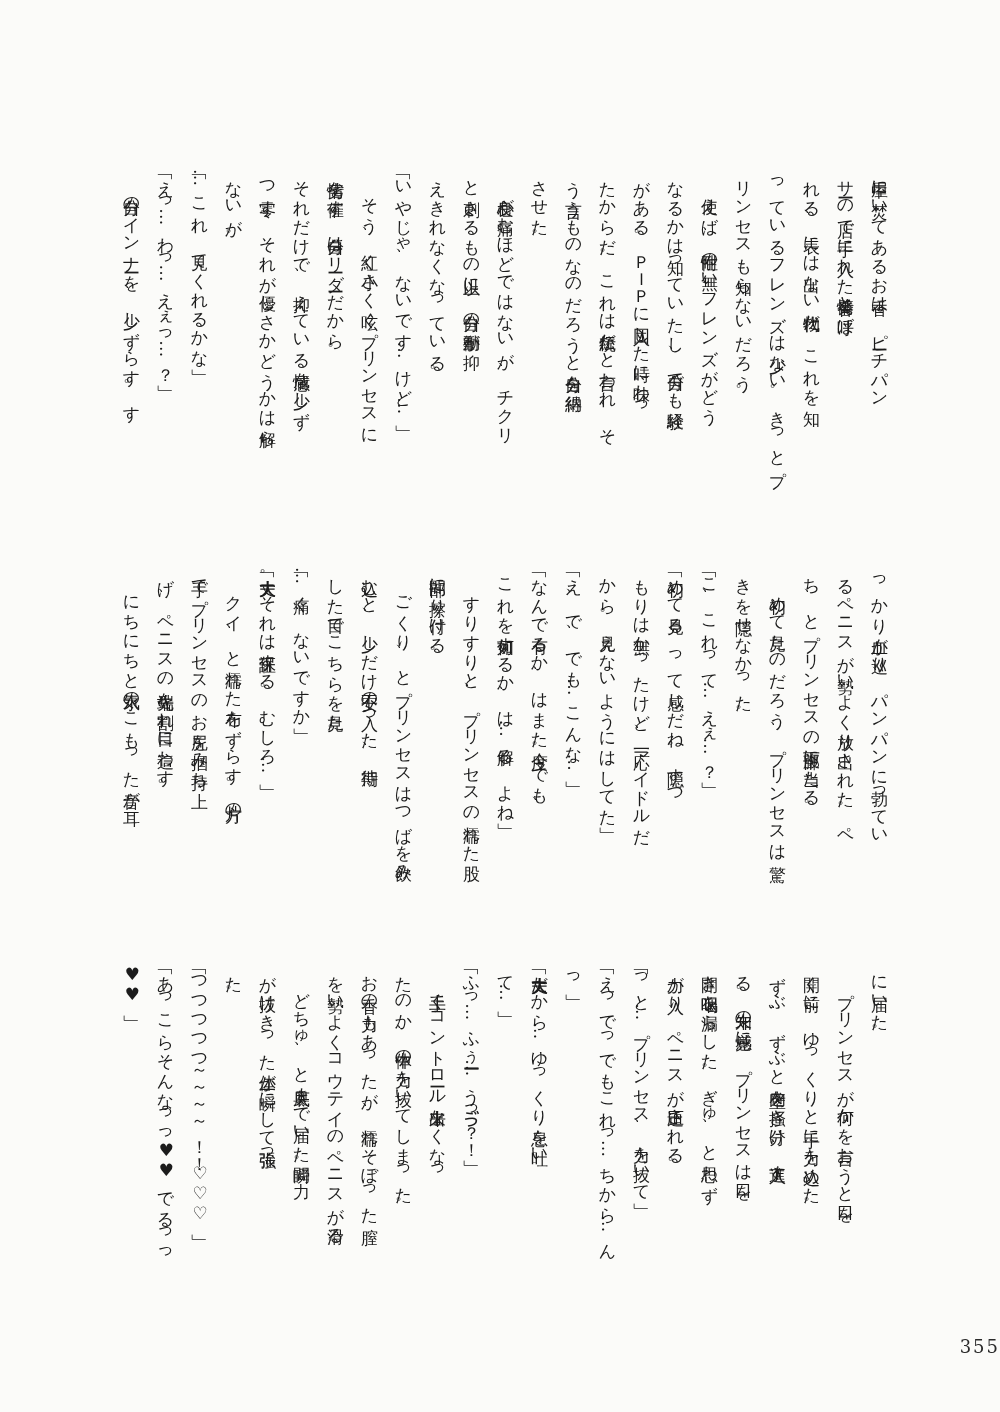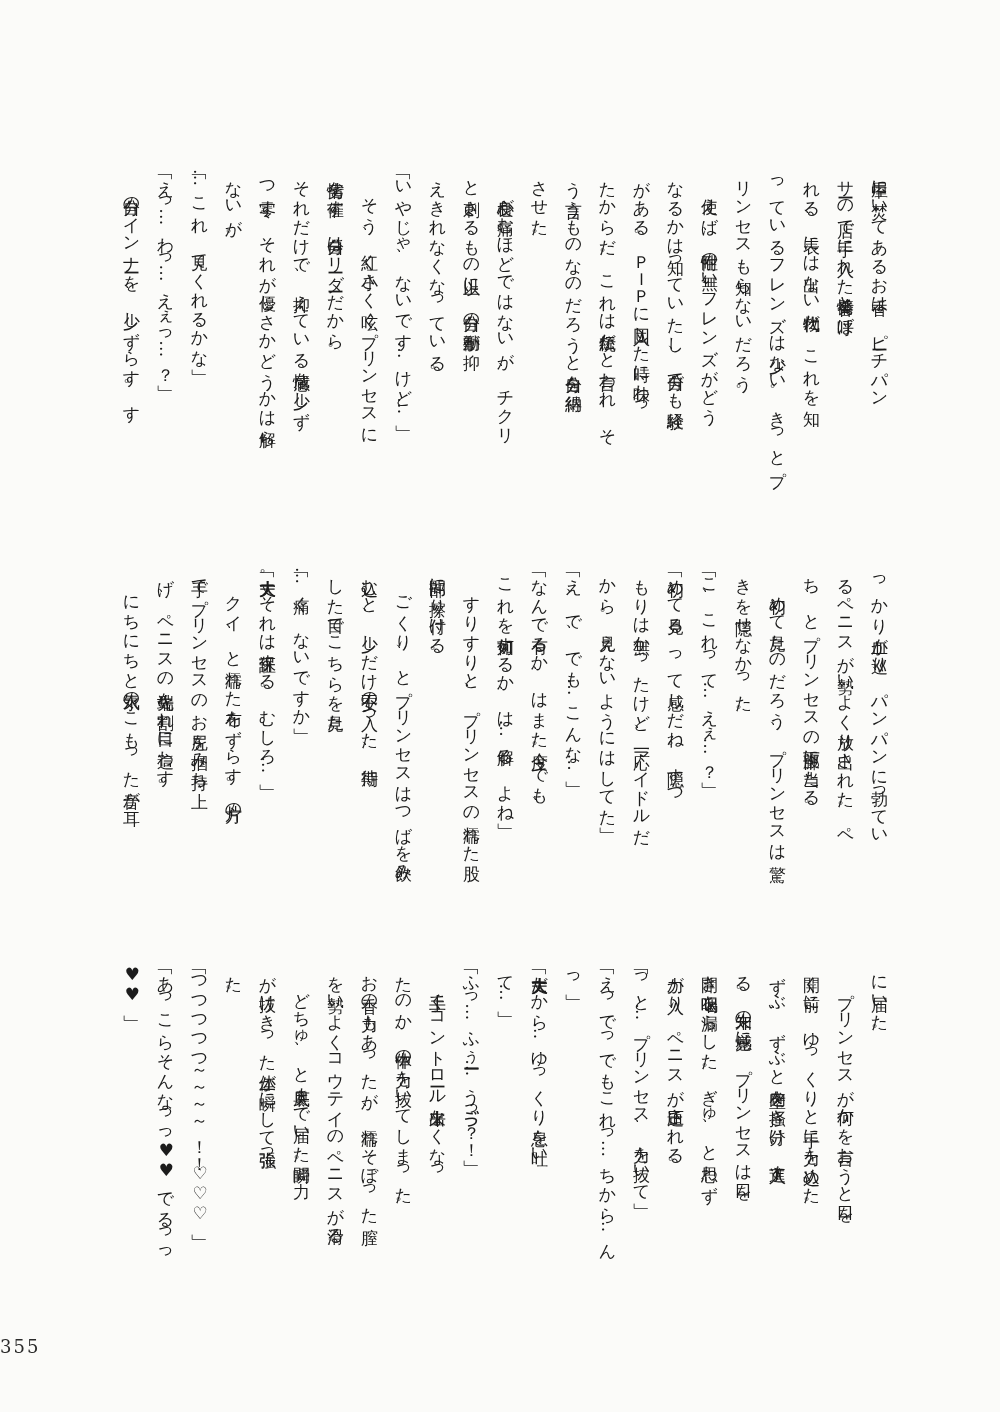--- a/index.html
+++ b/index.html
@@ -32,21 +32,21 @@
   .band-2 { top: 567px; }
   .band-3 { top: 964px; }
   .tline {
     height: 312px;
   }
   .page-number {
     position: absolute;
     top: 1336px;
     left: 0;
     width: 100%;
-    text-align: left;
+    text-align: right;
     font-size: 18px;
     letter-spacing: 2px;
     color: #2a2a2a;
   }
 </style>
 </head>
 <body>
 
 <div class="page">
   <div class="band band-1">

